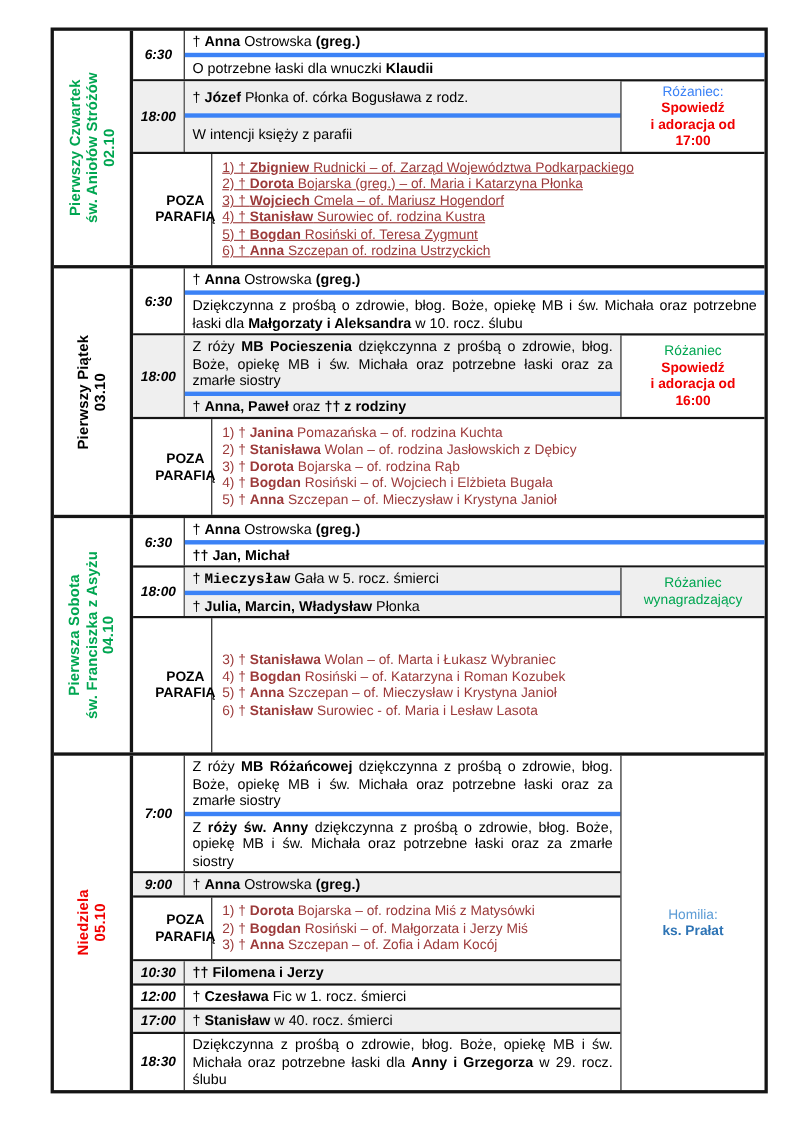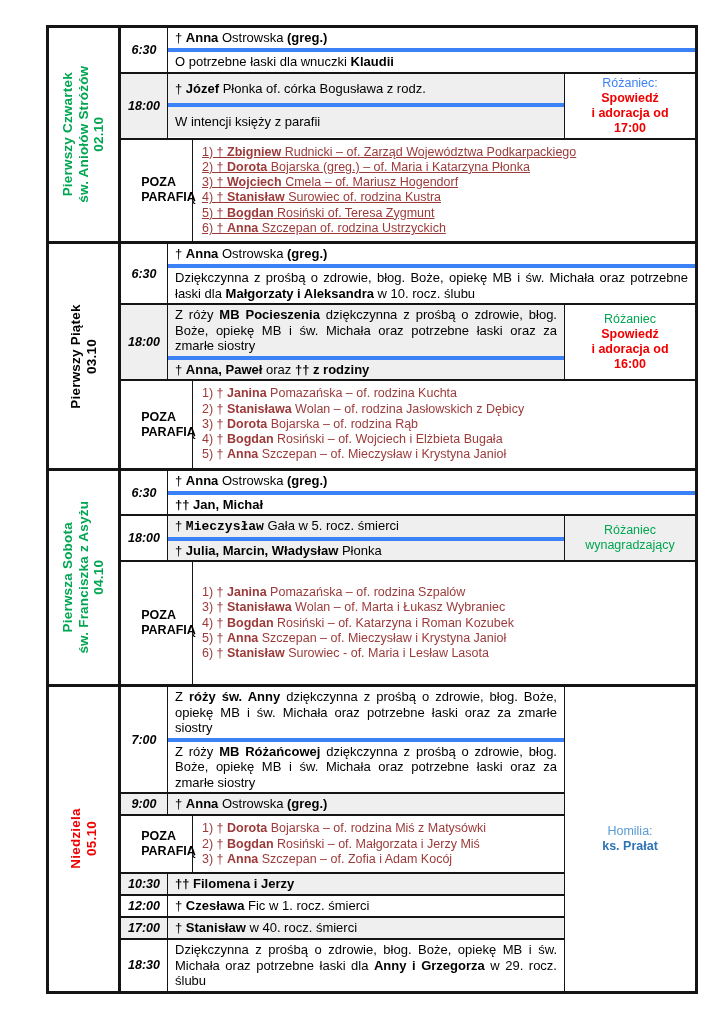--- a/index.html
+++ b/index.html
@@ -24,21 +24,21 @@
   .rows { flex: 1; display: flex; flex-direction: column; min-width: 0; }
   .row { border-top: 4px solid #3b82f6; padding: 2px 7px; font-size: 13px;
     line-height: 15.5px; min-height: 20px; }
   .rows > .row:first-child { border-top: none; }
   .row.justify { text-align: justify; }
   .shaded { background: #efefef; }
   .note-cell { width: 131px; min-width: 131px; border-left: 1.5px solid #151515;
     display: flex; flex-direction: column; align-items: center; justify-content: center;
     font-size: 12.5px; line-height: 15px; text-align: center; padding: 2px; }
   .poza-label { width: 72px; min-width: 72px; border-right: 1.5px solid #151515;
-    display: flex; align-items: center; justify-content: center; 
+    display: flex; align-items: center; justify-content: center; text-align: center;
     font-weight: bold; font-size: 12.5px; line-height: 15px; white-space: pre-line; padding-left: 24px; }
   .poza-list { flex: 1; padding: 5px 9px; font-size: 12.5px; line-height: 15.3px;
     display: flex; flex-direction: column; justify-content: center; }
   
   .s1 .hgroup:nth-child(2) .row { padding-top: 7px; padding-bottom: 7px; }
   .s3 .hgroup.poza-group { min-height: 124px; }
   .s4 .note-cell { border-left: 1.5px solid #151515; }
 </style>
 </head>
 <body>
@@ -152,21 +152,20 @@
           </div>
           <div class="note-cell shaded">
             <div style="color: rgb(0, 166, 81);">Różaniec</div>
             <div style="color: rgb(0, 166, 81);">wynagradzający</div>
           </div>
         </div>
         <div class="hgroup poza-group">
           <div class="poza-label">POZA
 PARAFIĄ</div>
           <div class="poza-list" style="color: rgb(156, 58, 58);">
-            <div><span>1) † </span><span style="font-weight: bold;">Janina</span><span> Pomazańska – of. rodzina Szpalów</span></div>
             <div><span>3) † </span><span style="font-weight: bold;">Stanisława</span><span> Wolan – of. Marta i Łukasz Wybraniec</span></div>
             <div><span>4) † </span><span style="font-weight: bold;">Bogdan</span><span> Rosiński – of. Katarzyna i Roman Kozubek</span></div>
             <div><span>5) † </span><span style="font-weight: bold;">Anna</span><span> Szczepan – of. Mieczysław i Krystyna Janioł</span></div>
             <div><span>6) † </span><span style="font-weight: bold;">Stanisław</span><span> Surowiec - of. Maria i Lesław Lasota</span></div>
           </div>
         </div>
       </div>
     </div>
     <div class="section s4">
       <div class="day-cell">
@@ -174,22 +173,22 @@
           <div>Niedziela</div>
           <div>05.10</div>
         </div>
       </div>
       <div class="section-body">
         <div class="side-wrap">
           <div class="rows-col">
             <div class="hgroup">
               <div class="time-cell">7:00</div>
               <div class="rows">
+                <div class="row justify"><span>Z róży </span><span style="font-weight: bold;">MB Różańcowej</span><span> dziękczynna z prośbą o zdrowie, błog. Boże, opiekę MB i św. Michała oraz potrzebne łaski oraz za zmarłe siostry</span></div>
                 <div class="row justify"><span>Z </span><span style="font-weight: bold;">róży św. Anny</span><span> dziękczynna z prośbą o zdrowie, błog. Boże, opiekę MB i św. Michała oraz potrzebne łaski oraz za zmarłe siostry</span></div>
-                <div class="row justify"><span>Z róży </span><span style="font-weight: bold;">MB Różańcowej</span><span> dziękczynna z prośbą o zdrowie, błog. Boże, opiekę MB i św. Michała oraz potrzebne łaski oraz za zmarłe siostry</span></div>
               </div>
             </div>
             <div class="hgroup">
               <div class="time-cell shaded">9:00</div>
               <div class="rows">
                 <div class="row shaded"><span>† </span><span style="font-weight: bold;">Anna</span><span> Ostrowska </span><span style="font-weight: bold;">(greg.)</span></div>
               </div>
             </div>
             <div class="hgroup poza-group">
               <div class="poza-label">POZA

